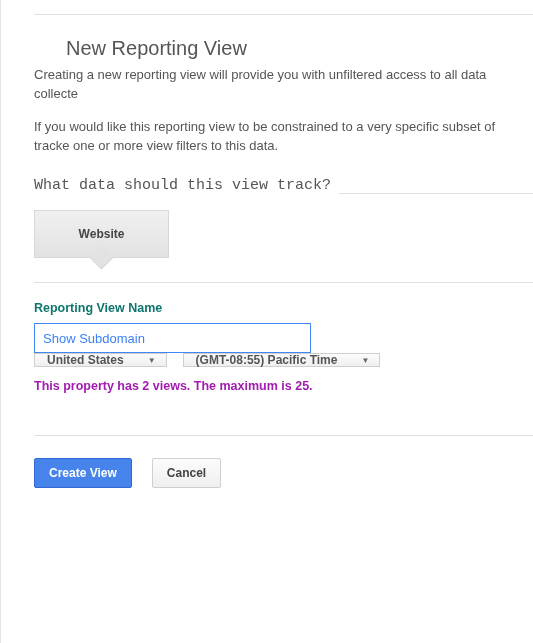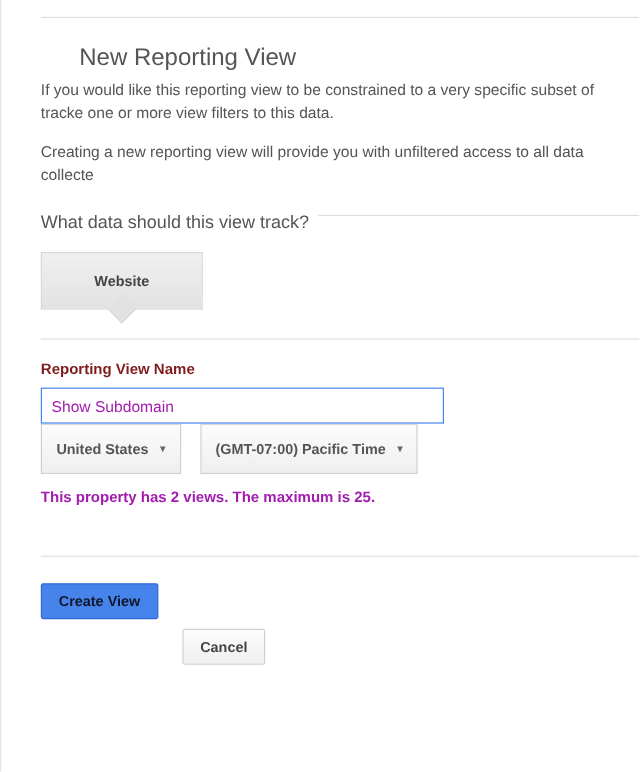--- a/index.html
+++ b/index.html
@@ -30,23 +30,24 @@
     margin-bottom: 6px;
     margin-left: 32px;
   }
   .desc {
     color: #555;
     line-height: 1.45;
     margin-bottom: 14px;
   }
   .section-label-row {
     display: flex;
-    align-items: flex-start;
+    align-items: flex-end;
     margin-top: 22px;
     margin-bottom: 16px;
+    font-family: Liberation Mono, monospace;
   }
   .section-label {
     font-size: 15px;
     color: #555;
     white-space: nowrap;
     padding-right: 8px;
   }
   .section-line {
     flex: 1;
     border-top: 1px solid #e0e0e0;
@@ -86,46 +87,46 @@
     width: 16px;
     height: 16px;
     background: #e2e2e2;
     border-right: 1px solid #d8d8d8;
     border-bottom: 1px solid #d8d8d8;
     transform: rotate(45deg);
   }
   .field-label {
     font-size: 12.5px;
     font-weight: bold;
-    color: #7f1d1d;
+    color: #0f766e;
     margin-bottom: 8px;
     margin-top: 18px;
   }
   .text-input {
-    width: 336px;
+    width: 277px;
     height: 30px;
     border: 1px solid #4285f4;
     padding: 0 8px;
     font-size: 13px;
-    color: #a21caf;
+    color: #3b82f6;
     outline: none;
   }
   .dd-row { display: flex; gap: 16px; }
   .dd {
-    height: 42px;
+    height: 14px;
     border: 1px solid #cfcfcf;
     background: linear-gradient(#fcfcfc, #efefef);
     padding: 0 10px 0 12px;
     display: flex;
     align-items: center;
     font-size: 12px;
     font-weight: bold;
     color: #555;
     cursor: pointer;
-    gap: 8px;
+    gap: 24px;
   }
   .caret { font-size: 8px; color: #666; }
   .note {
     font-size: 12.5px;
     font-weight: bold;
     color: #a21caf;
     margin-top: 12px;
   }
   .divider {
     border-top: 1px solid #e0e0e0;
@@ -139,38 +140,37 @@
     font-size: 12px;
     font-weight: bold;
     border-radius: 2px;
     cursor: pointer;
     display: flex;
     align-items: center;
   }
   .btn-primary {
     background: #4683ea;
     border: 1px solid #3367d6;
-    color: #0f172a;
+    color: #ffffff;
   }
   .btn-secondary {
     background: linear-gradient(#fcfcfc, #efefef);
     border: 1px solid #cfcfcf;
     color: #444;
-    margin-top: 38px;
   }
 </style>
 </head>
 <body>
 
 <div class="page">
   <div class="hr-top"></div>
 
   <div class="title">New Reporting View</div>
+  <div class="desc">Creating a new reporting view will provide you with unfiltered access to all data collecte</div>
   <div class="desc">If you would like this reporting view to be constrained to a very specific subset of tracke one or more view filters to this data.</div>
-  <div class="desc">Creating a new reporting view will provide you with unfiltered access to all data collecte</div>
 
   <div class="section-label-row">
     <div class="section-label">What data should this view track?</div>
     <div class="section-line"></div>
   </div>
 
   <div class="seg-wrap">
     <div class="seg-btn active">
       <span>Website</span>
     </div>
@@ -184,21 +184,21 @@
   <div style="position:relative; width:348px;">
     <input class="text-input" type="text" value="Show Subdomain" style="">
   </div>
 
   <div class="dd-row">
     <div class="dd">
       <span>United States</span>
       <span class="caret">▼</span>
     </div>
     <div class="dd">
-      <span>(GMT-07:00) Pacific Time</span>
+      <span>(GMT-08:55) Pacific Time</span>
       <span class="caret">▼</span>
     </div>
   </div>
 
   <div class="note">This property has 2 views. The maximum is 25.</div>
 
   <div class="divider"></div>
 
   <div class="actions">
     <div class="btn btn-primary">

